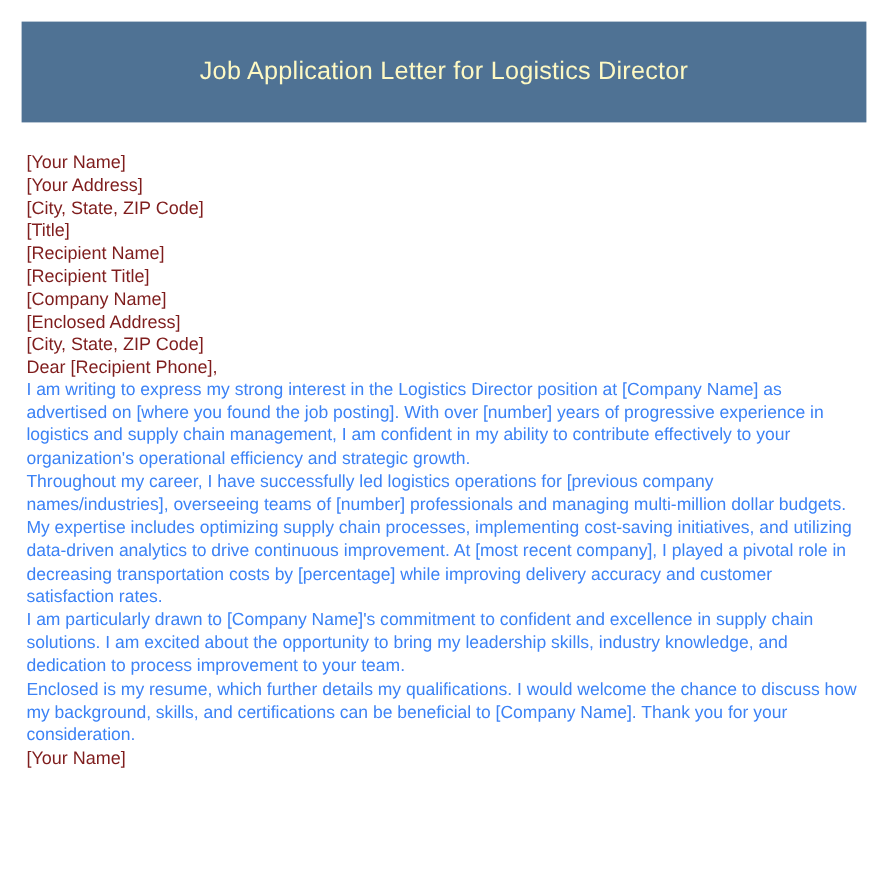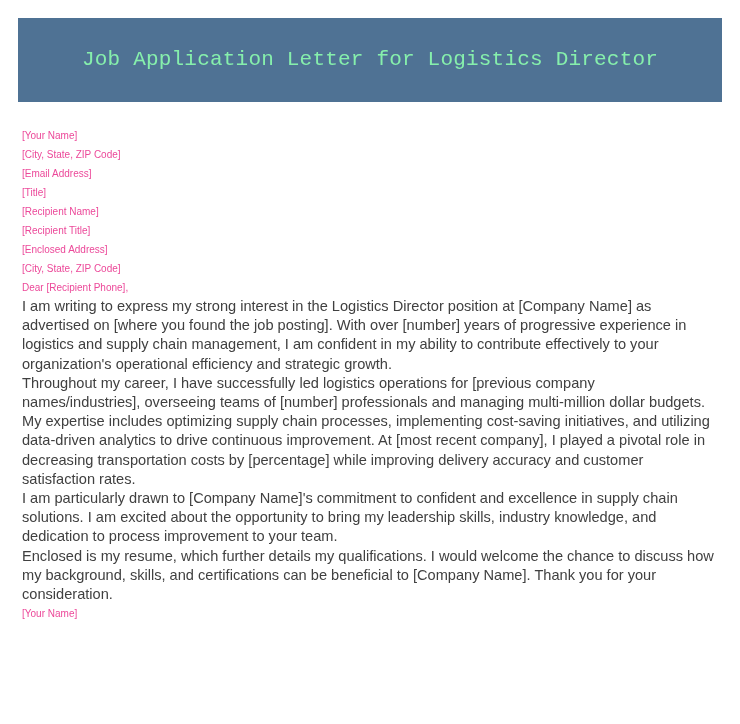--- a/index.html
+++ b/index.html
@@ -23,69 +23,70 @@
   }
   .header-banner {
     margin: 18px 18px 0 18px;
     height: 84px;
     background: #4f7294;
     display: flex;
     align-items: center;
     justify-content: center;
   }
   .header-title {
-    color: #86efac;
+    color: #fef9c3;
     font-size: 21px;
     font-weight: normal;
     letter-spacing: 0.2px;
     text-align: center;
     line-height: 1.2;
-    font-family: Liberation Mono, monospace;
+    font-family: Liberation Sans, sans-serif;
   }
   .body-wrap {
     padding: 24px 24px 0 22px;
   }
   .letter-line {
-    font-size: 10px;
+    font-size: 15px;
     line-height: 19px;
-    color: #ec4899;
+    color: #7f1d1d;
     white-space: pre-wrap;
   }
   .letter-para {
     font-size: 14.6px;
     line-height: 19.2px;
-    color: #404040;
+    color: #3b82f6;
     text-align: left;
     margin: 0;
   }
   .blk {
     margin: 0;
   }
 </style>
 </head>
 <body>
 
 <div class="page">
 
   <div class="header-banner">
     <div class="header-title">Job Application Letter for Logistics Director</div>
   </div>
 
   <div class="body-wrap">
 
     <div class="blk">
       <div class="letter-line">[Your Name]</div>
+      <div class="letter-line">[Your Address]</div>
       <div class="letter-line">[City, State, ZIP Code]</div>
-      <div class="letter-line">[Email Address]</div>
       <div class="letter-line">[Title]</div>
     </div>
 
     <div class="blk">
       <div class="letter-line">[Recipient Name]</div>
       <div class="letter-line">[Recipient Title]</div>
+      <div class="letter-line">[Company Name]</div>
       <div class="letter-line">[Enclosed Address]</div>
       <div class="letter-line">[City, State, ZIP Code]</div>
     </div>
 
     <div class="letter-line">Dear [Recipient Phone],</div>
 
     <p class="letter-para">I am writing to express my strong interest in the Logistics Director position at [Company Name] as advertised on [where you found the job posting]. With over [number] years of progressive experience in logistics and supply chain management, I am confident in my ability to contribute effectively to your organization's operational efficiency and strategic growth.</p>
     <p class="letter-para">Throughout my career, I have successfully led logistics operations for [previous company names/industries], overseeing teams of [number] professionals and managing multi-million dollar budgets. My expertise includes optimizing supply chain processes, implementing cost-saving initiatives, and utilizing data-driven analytics to drive continuous improvement. At [most recent company], I played a pivotal role in decreasing transportation costs by [percentage] while improving delivery accuracy and customer satisfaction rates.</p>
     <p class="letter-para">I am particularly drawn to [Company Name]'s commitment to confident and excellence in supply chain solutions. I am excited about the opportunity to bring my leadership skills, industry knowledge, and dedication to process improvement to your team.</p>
     <p class="letter-para">Enclosed is my resume, which further details my qualifications. I would welcome the chance to discuss how my background, skills, and certifications can be beneficial to [Company Name]. Thank you for your consideration.</p>

